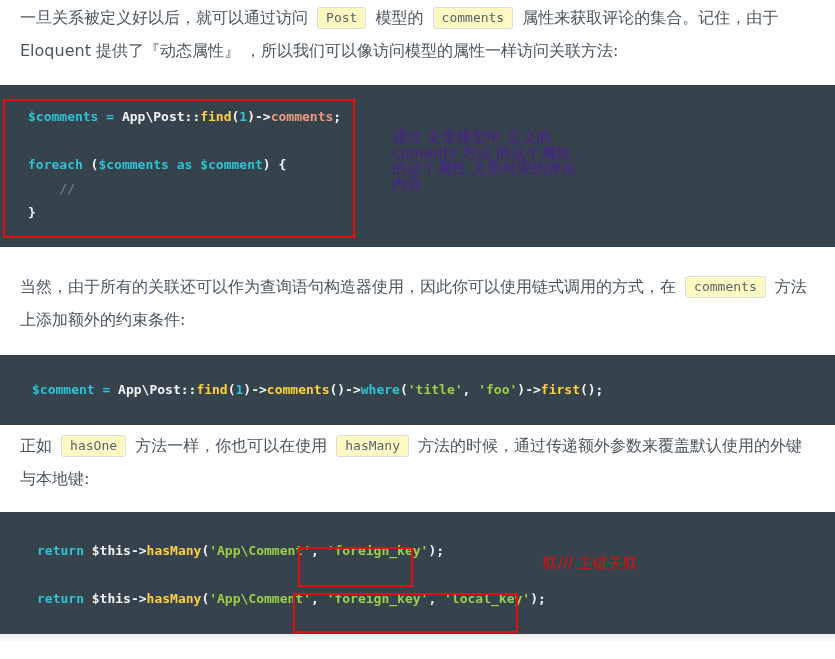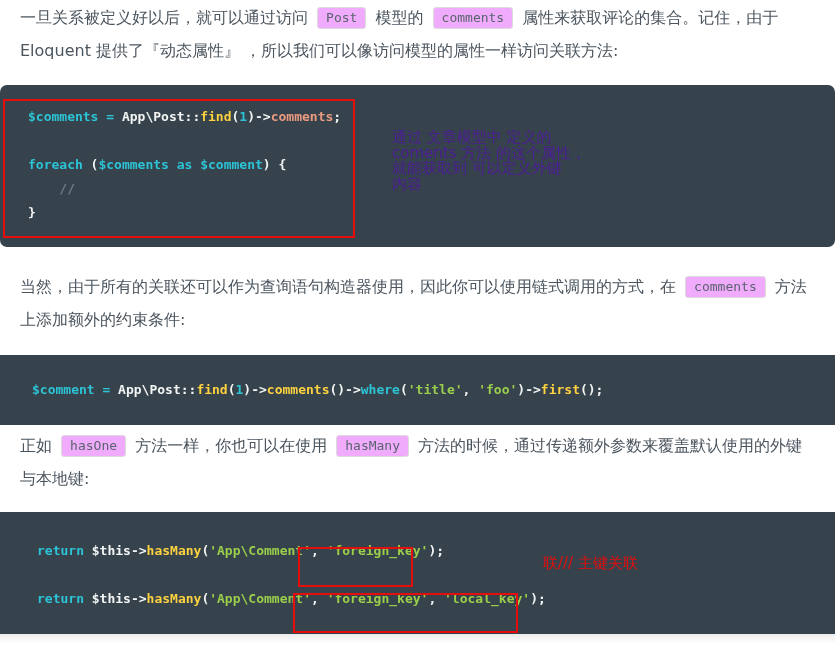--- a/index.html
+++ b/index.html
@@ -11,28 +11,28 @@
     overflow:hidden;
   }
   .para{
     margin:0;
     padding:0 20px;
     font-size:16px;
     line-height:33px;
     color:#4b555e;
   }
   #p1{margin-top:1px;}
-  #cb1{margin-top:18px;border-radius:7px;}
+  #cb1{margin-top:18px;}
   #p2{margin-top:23px;}
   #cb2{margin-top:19px;}
   #p3{margin-top:4px;}
   #cb3{margin-top:17px;}
   .inline-code{
     display:inline-block;
-    background:#f0abfc;
+    background:#fef9c3;
     border:1px solid #dcdcdc;
     border-radius:3px;
     padding:0 8px;
     margin:0 4px;
     font-family:"DejaVu Sans Mono","Liberation Mono",monospace;
     font-size:13px;
     line-height:20px;
     color:#5a646e;
     vertical-align:1px;
   }
@@ -90,19 +90,19 @@
 <pre class="code-block" id="cb3"><div class="code-line"><span class="tk-kw">return</span><span class="tk-plain"> </span><span class="tk-cls">$this</span><span class="tk-plain">-&gt;</span><span class="tk-fn">hasMany</span><span class="tk-plain">(</span><span class="tk-str">'App\Comment'</span><span class="tk-plain">, </span><span class="tk-str">'foreign_key'</span><span class="tk-plain">);</span></div><div class="code-line">&nbsp;</div><div class="code-line"><span class="tk-kw">return</span><span class="tk-plain"> </span><span class="tk-cls">$this</span><span class="tk-plain">-&gt;</span><span class="tk-fn">hasMany</span><span class="tk-plain">(</span><span class="tk-str">'App\Comment'</span><span class="tk-plain">, </span><span class="tk-str">'foreign_key'</span><span class="tk-plain">, </span><span class="tk-str">'local_key'</span><span class="tk-plain">);</span></div></pre>
 <div class="bottom-strip"></div>
 
 <div class="overlay" id="overlay">
     <div class="red-box" style="left: 3px; top: 99px; width: 352px; height: 139px; border-color: rgb(230, 13, 13);"></div>
     <div class="red-box" style="left: 298px; top: 547px; width: 115px; height: 40px; border-color: rgb(230, 13, 13);"></div>
     <div class="red-box" style="left: 293px; top: 593px; width: 225px; height: 40px; border-color: rgb(230, 13, 13);"></div>
     <div class="red-note" style="left: 392px; top: 130px; color: #4c1d95;">
       <div>通过 文章模型中 定义的</div>
       <div>coments 方法 的这个属性，</div>
-      <div>就能获取到 可以定义外键</div>
+      <div>的这个属性 文章对应的评论</div>
       <div>内容</div>
     </div>
     <div class="red-note" style="left: 543px; top: 556px; color: rgb(230, 13, 13);">
       <div>联///  主键关联</div>
     </div>
   </div>
 
 </body></html>

